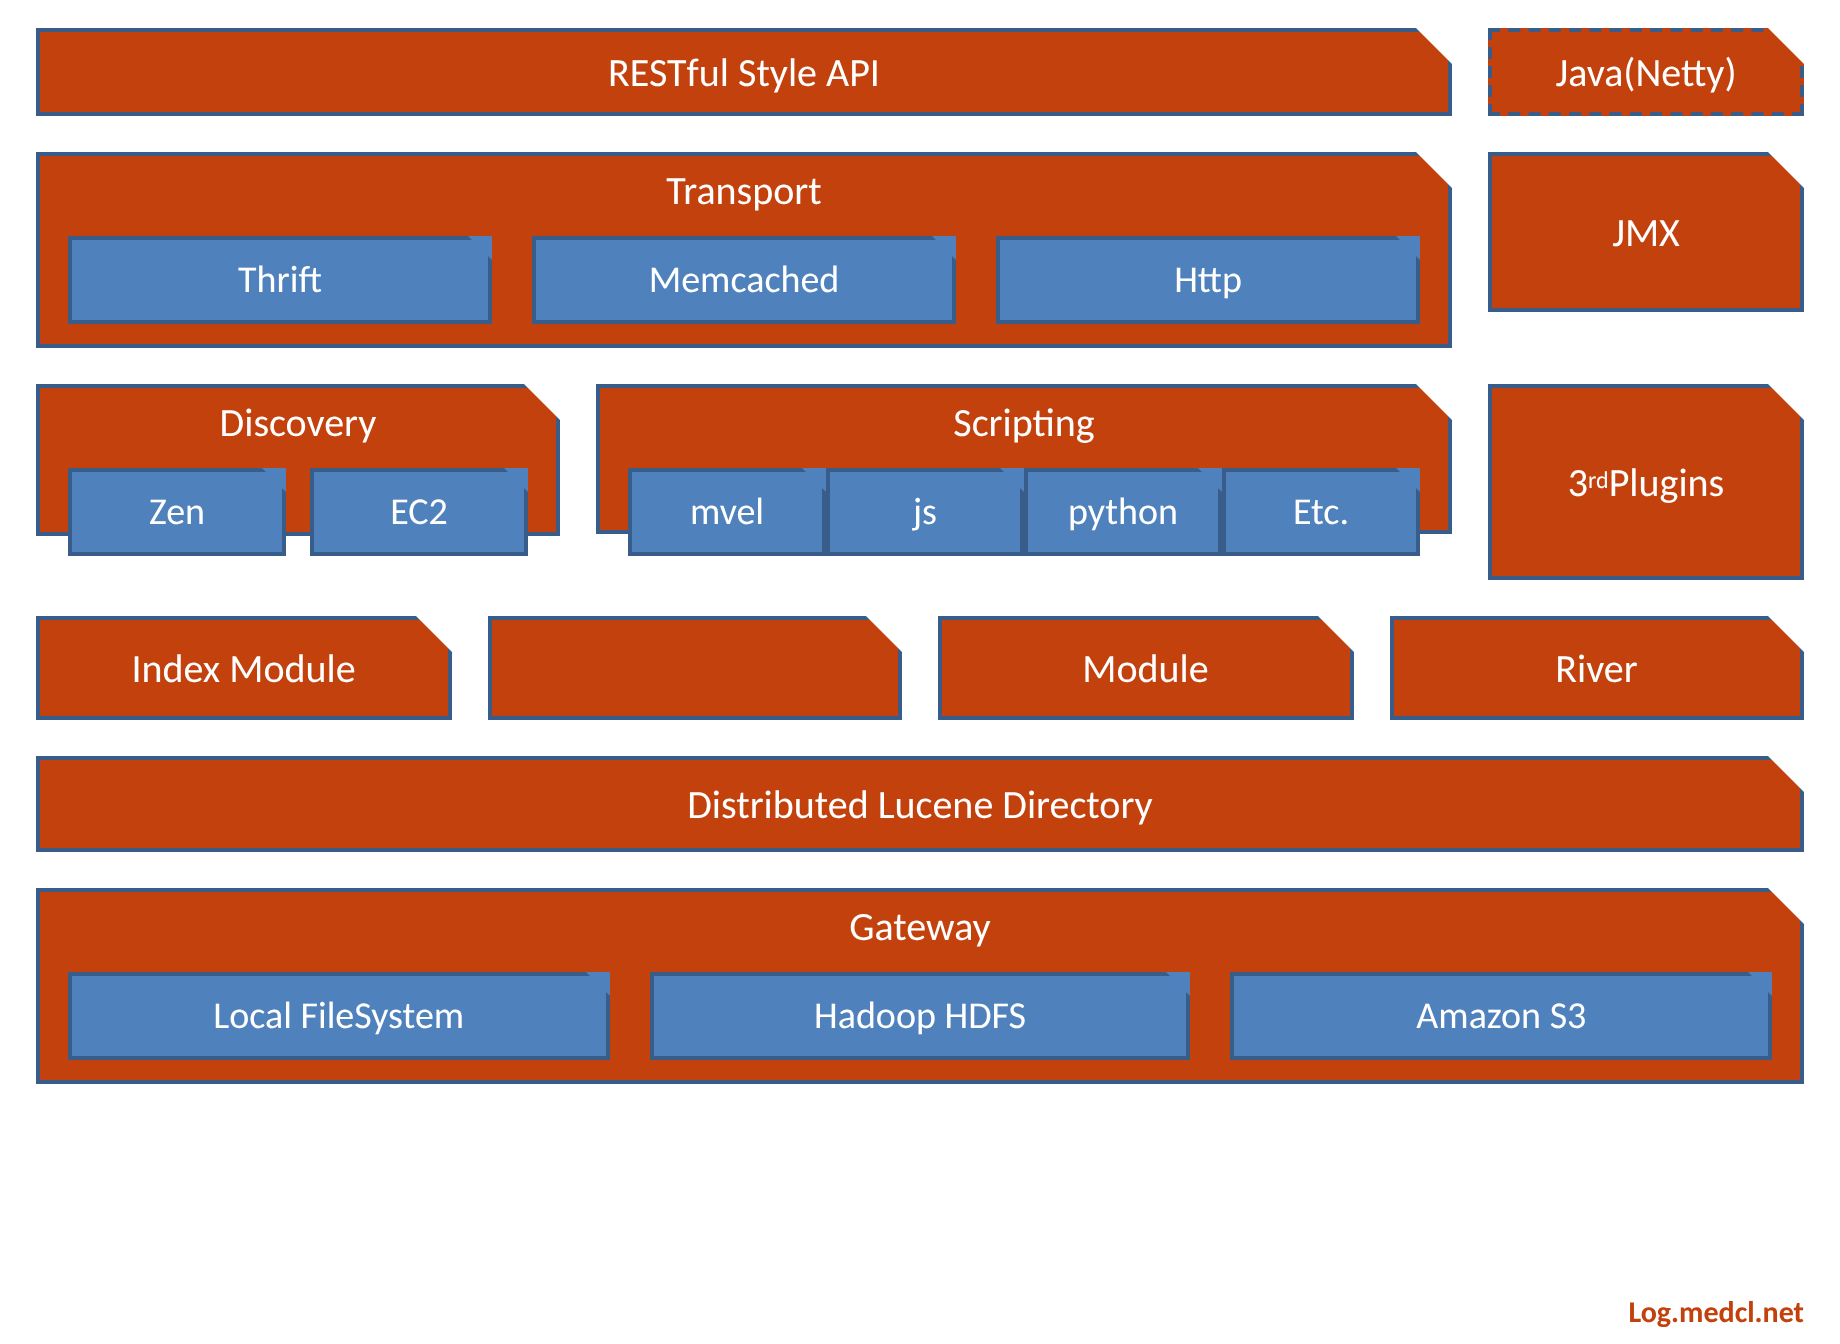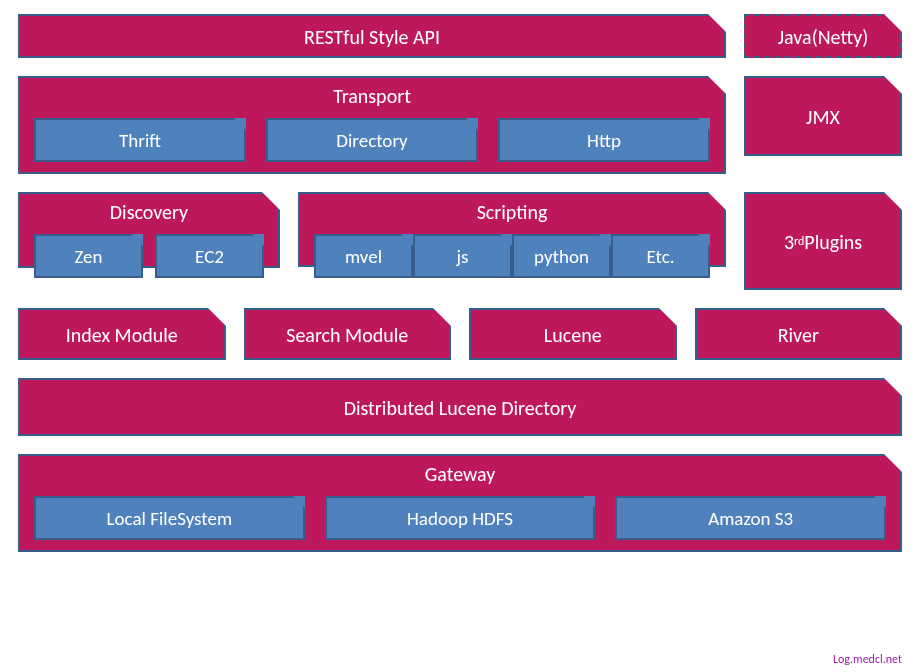--- a/index.html
+++ b/index.html
@@ -7,21 +7,21 @@
     font-family: Calibri, Arial, sans-serif;
     background: #fff;
     width: 920px;
     height: 672px;
     padding: 14px 18px 8px 18px;
     position: relative;
   }
   .grid { display: flex; flex-direction: column; gap: 18px; }
   .row { display: flex; gap: 18px; }
   .box {
-    background: #be185d;
+    background: #c2410c;
     border: 2px solid #385d8a;
     color: #fff;
     position: relative;
     display: flex;
     flex-direction: column;
     align-items: center;
   }
   .dashed { border-style: dashed; }
   .box .title {
     font-size: 20px;
@@ -46,21 +46,21 @@
     position:relative;display:flex;align-items:center;justify-content:center;
     font-size:19px;height:44px;flex:1;
   }
   .child .notch-c {
     position:absolute; top:-2px; right:-2px;
     width:0;height:0;
     border-left: 12px solid transparent;
     border-top: 12px solid #4f81bd;
   }
   .footer {
-    position:absolute; right:18px; bottom:6px; font-size:12px; color:#a21caf;
+    position:absolute; right:18px; bottom:6px; font-size:15px; color:#c2410c;font-weight:bold;
   }
   sup{font-size:0.6em;vertical-align:super;}
 </style>
 </head>
 <body>
 
 <div class="grid">
 
   <div class="row">
     <div class="box" style="flex:1;height:44px">
@@ -77,21 +77,21 @@
     <div class="box" style="flex:1;height:98px">
       <span class="notch"></span>
       <div class="title">Transport</div>
       <div class="children">
         <div class="child">
             <span class="notch-c"></span>
             <span>Thrift</span>
           </div>
         <div class="child">
             <span class="notch-c"></span>
-            <span>Directory</span>
+            <span>Memcached</span>
           </div>
         <div class="child">
             <span class="notch-c"></span>
             <span>Http</span>
           </div>
       </div>
     </div>
     <div class="box" style="width:158px;height:80px">
       <span class="notch"></span>
       <div class="title center-v">JMX</div>
@@ -145,34 +145,33 @@
     </div>
   </div>
 
   <div class="row">
     <div class="box" style="flex:1;height:52px">
         <span class="notch"></span>
         <div class="title center-v">Index Module</div>
       </div>
     <div class="box" style="flex:1;height:52px">
         <span class="notch"></span>
-        <div class="title center-v">Search Module</div>
       </div>
     <div class="box" style="flex:1;height:52px">
         <span class="notch"></span>
-        <div class="title center-v">Lucene</div>
+        <div class="title center-v">Module</div>
       </div>
     <div class="box" style="flex:1;height:52px">
         <span class="notch"></span>
         <div class="title center-v">River</div>
       </div>
   </div>
 
   <div class="row">
-    <div class="box" style="flex:1;height:58px">
+    <div class="box" style="flex:1;height:48px">
       <span class="notch"></span>
       <div class="title center-v">Distributed Lucene Directory</div>
     </div>
   </div>
 
   <div class="row">
     <div class="box" style="flex:1;height:98px">
       <span class="notch"></span>
       <div class="title">Gateway</div>
       <div class="children">

